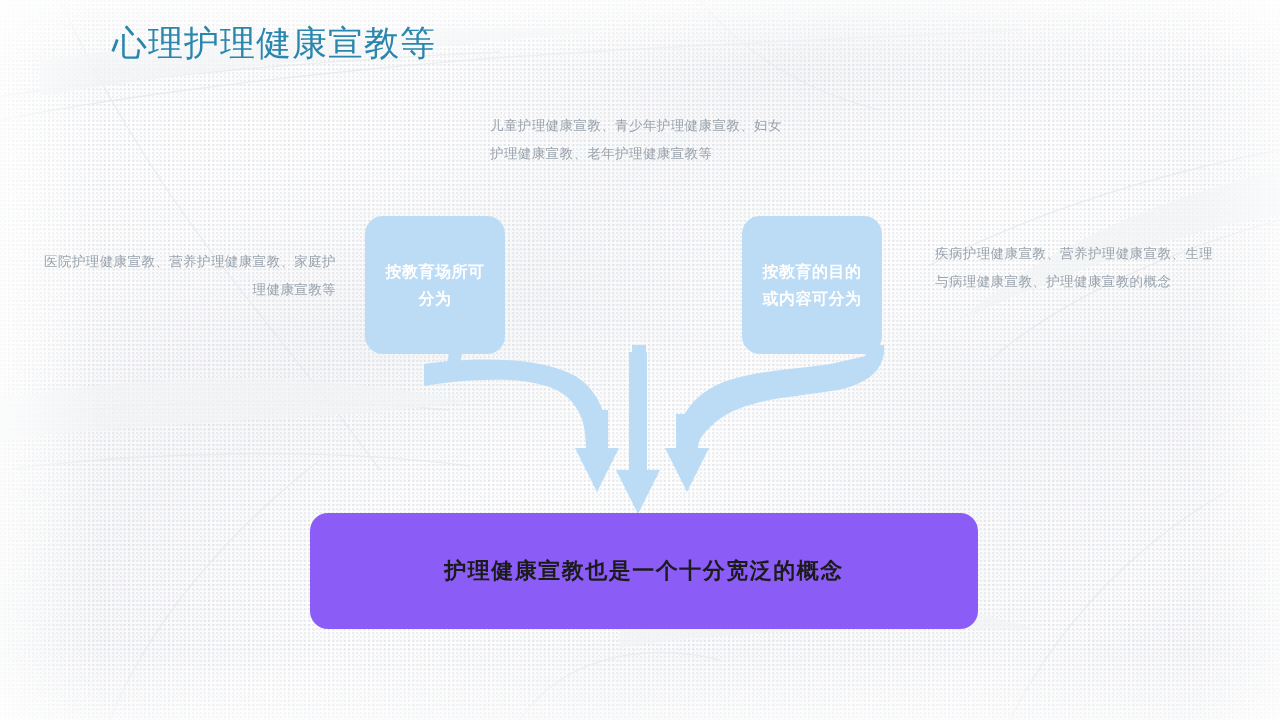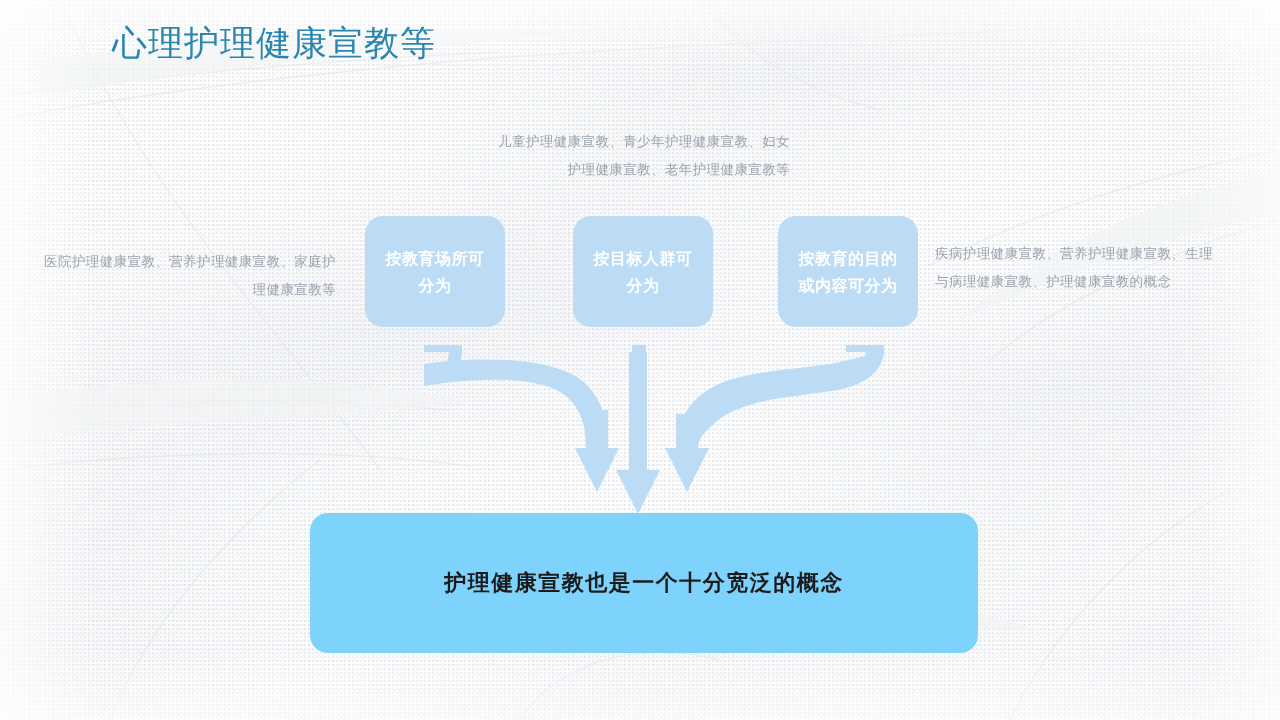--- a/index.html
+++ b/index.html
@@ -77,23 +77,23 @@
   
   .note {
     position: absolute;
     color: #9aa3ad;
     font-size: 13.5px;
     line-height: 28px;
     letter-spacing: 0.4px;
   }
   #note-top {
     left: 490px;
-    top: 128px;
+    top: 112px;
     width: 300px;
-    text-align: right;
+    text-align: left;
     font-family: Liberation Serif, serif;
   }
   #note-left {
     left: 36px;
     top: 248px;
     width: 300px;
     text-align: right;
   }
   #note-right {
     left: 935px;
@@ -106,48 +106,48 @@
   #arrows {
     position: absolute;
     left: 0;
     top: 0;
   }
 
   
   .bubble {
     position: absolute;
     width: 140px;
-    height: 111px;
+    height: 138px;
     border-radius: 18px;
     background: #bcdcf6;
     color: #ffffff;
     font-size: 16px;
     font-weight: bold;
     line-height: 27px;
     letter-spacing: 0.5px;
     text-align: center;
     display: flex;
     align-items: center;
     justify-content: center;
     box-sizing: border-box;
     padding: 0 20px;
   }
   #bubble-0 { left: 365px; top: 216px; }
   #bubble-1 { left: 573px; top: 216px; }
-  #bubble-2 { left: 778px; top: 216px; }
+  #bubble-2 { left: 742px; top: 216px; }
 
   
   #summary {
     position: absolute;
     left: 310px;
     top: 513px;
     width: 668px;
-    height: 140px;
+    height: 116px;
     border-radius: 18px;
-    background: #7dd3fc;
+    background: #8b5cf6;
     color: #1b1b1b;
     font-size: 22px;
     font-weight: bold;
     letter-spacing: 1.5px;
     display: flex;
     align-items: center;
     justify-content: center;
     box-sizing: border-box;
   }
 </style>
@@ -219,23 +219,20 @@
                C 676 432, 680 412, 702 394
                C 738 366, 806 372, 848 360 Z"></path>
       <rect x="676" y="414" width="22" height="36"></rect>
       <polygon points="665,448 709,448 687,492"></polygon>
     </g>
   </svg>
 
   <div class="bubble" id="bubble-0">
     <span>按教育场所可分为</span>
   </div>
-  <div class="bubble" id="bubble-1">
-    <span>按目标人群可分为</span>
-  </div>
   <div class="bubble" id="bubble-2">
     <span>按教育的目的或内容可分为</span>
   </div>
 
   <div id="summary">
     <span>护理健康宣教也是一个十分宽泛的概念</span>
   </div>
 
 </div>
 

